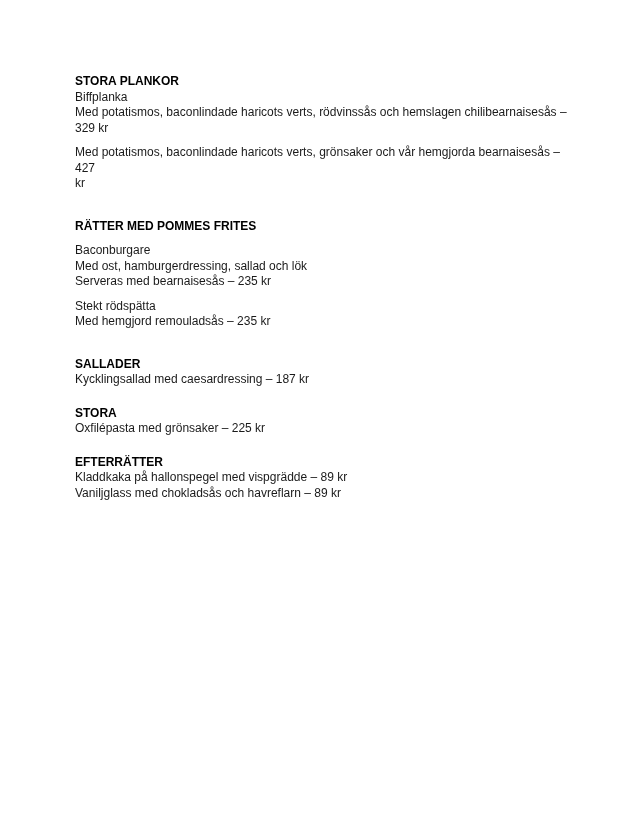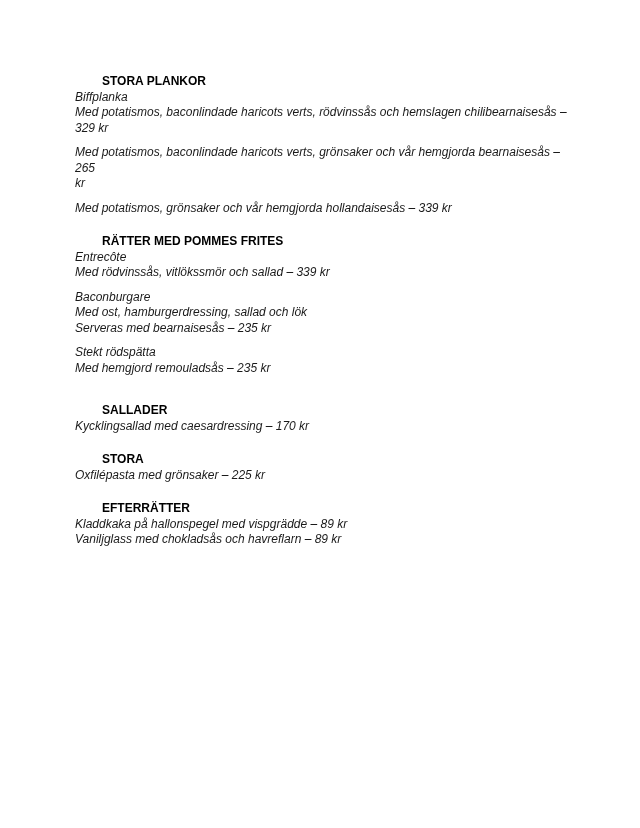--- a/index.html
+++ b/index.html
@@ -4,77 +4,72 @@
   <style>
     html, body { margin: 0; padding: 0; background: #ffffff; }
     body {
       width: 640px; height: 828px; position: relative; overflow: hidden;
       font-family: "Liberation Sans", sans-serif;
       color: #1a1a1a;
       font-size: 12px;
       line-height: 15.5px;
     }
     .page { position: absolute; left: 75px; top: 74px; width: 500px; }
-    .section-title { font-weight: bold; color: #000; margin-left: 27px; }
+    .section-title { font-weight: bold; color: #000; }
     .section { margin-bottom: 0; }
     .gap-section { height: 18px; }
     .gap-item { height: 9px; }
-    .line { white-space: pre-wrap; font-style: italic; }
+    .line { white-space: pre-wrap; }
   </style>
 </head>
 <body>
 
 <div class="page">
 
   <div class="section">
     <div class="section-title">STORA PLANKOR</div>
     <div>
       <div class="line">Biffplanka</div>
       <div class="line">Med potatismos, baconlindade haricots verts, rödvinssås och hemslagen chilibearnaisesås –</div>
       <div class="line">329 kr</div>
     </div>
     <div class="gap-item"></div>
     <div>
-      <div class="line">Med potatismos, baconlindade haricots verts, grönsaker och vår hemgjorda bearnaisesås – 265</div>
+      <div class="line">Med potatismos, baconlindade haricots verts, grönsaker och vår hemgjorda bearnaisesås – 427</div>
       <div class="line">kr</div>
     </div>
     <div class="gap-item"></div>
     <div>
-      <div class="line">Med potatismos, grönsaker och vår hemgjorda hollandaisesås – 339 kr</div>
     </div>
   </div>
 
   <div class="gap-section"></div>
 
   <div class="section">
     <div class="section-title">RÄTTER MED POMMES FRITES</div>
-    <div>
-      <div class="line">Entrecôte</div>
-      <div class="line">Med rödvinssås, vitlökssmör och sallad – 339 kr</div>
-    </div>
     <div class="gap-item"></div>
     <div>
       <div class="line">Baconburgare</div>
       <div class="line">Med ost, hamburgerdressing, sallad och lök</div>
       <div class="line">Serveras med bearnaisesås – 235 kr</div>
     </div>
     <div class="gap-item"></div>
     <div>
       <div class="line">Stekt rödspätta</div>
       <div class="line">Med hemgjord remouladsås – 235 kr</div>
     </div>
     <div class="gap-item"></div>
   </div>
 
   <div class="gap-section"></div>
 
   <div class="section">
     <div class="section-title">SALLADER</div>
     <div>
-      <div class="line">Kycklingsallad med caesardressing – 170 kr</div>
+      <div class="line">Kycklingsallad med caesardressing – 187 kr</div>
     </div>
   </div>
 
   <div class="gap-section"></div>
 
   <div class="section">
     <div class="section-title">STORA</div>
     <div>
       <div class="line">Oxfilépasta med grönsaker – 225 kr</div>
     </div>

